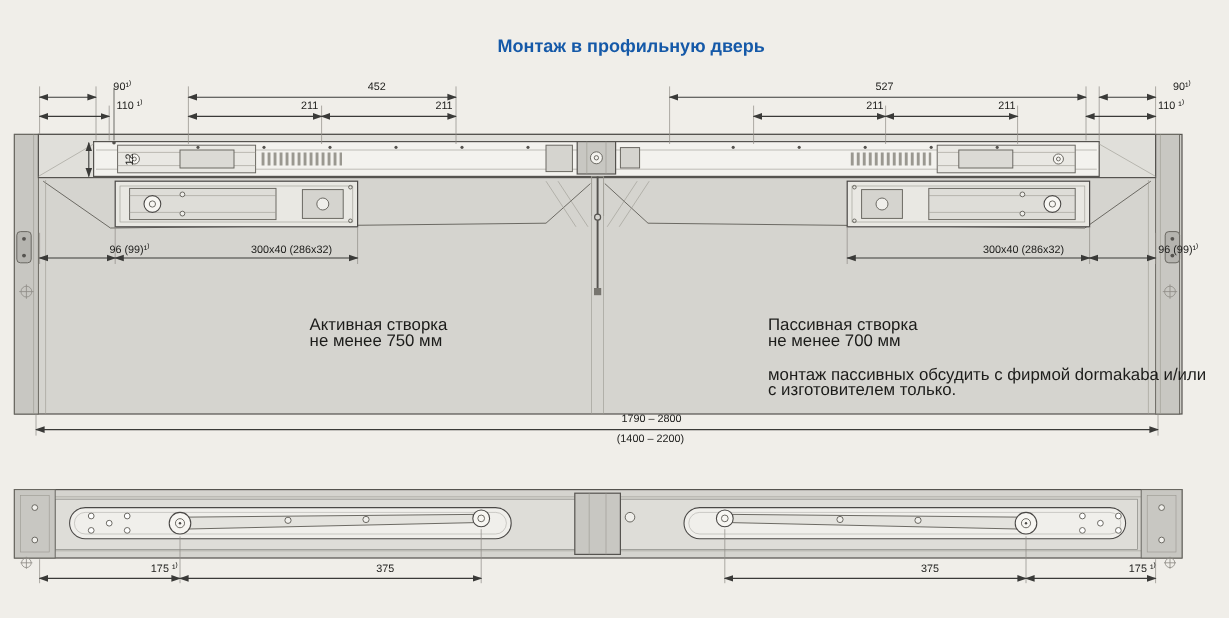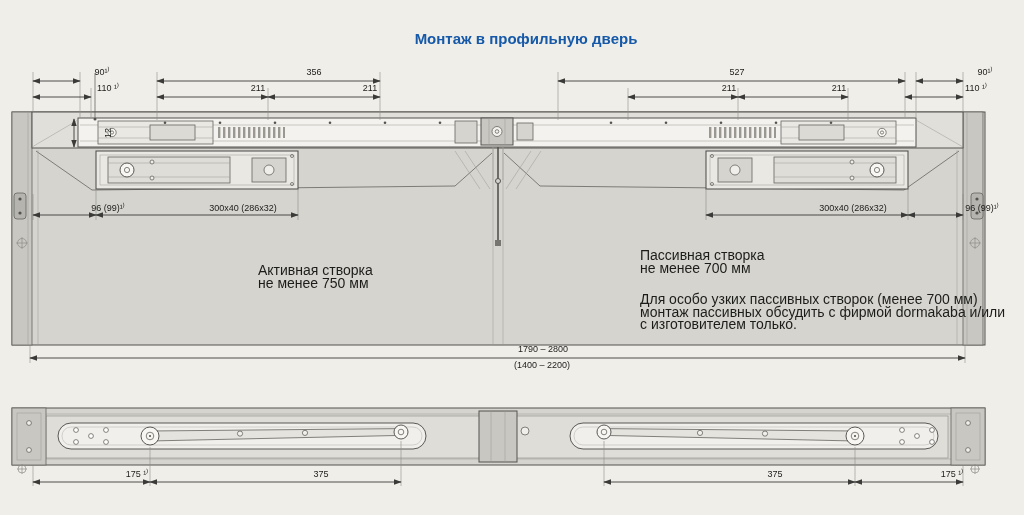--- a/index.html
+++ b/index.html
@@ -297,46 +297,46 @@
       <line class="dl" x1="150" y1="482" x2="401" y2="482" marker-start="url(#arw)" marker-end="url(#arw)"></line>
       <line class="dl" x1="604" y1="482" x2="855" y2="482" marker-start="url(#arw)" marker-end="url(#arw)"></line>
       <line class="dl" x1="855" y1="482" x2="963" y2="482" marker-start="url(#arw)" marker-end="url(#arw)"></line>
     </g>
   </svg>
 
   <div class="title">Монтаж в профильную дверь</div>
 
 
   <span class="dim" style="left:56px;top:67px">90¹⁾</span>
-  <span class="dim" style="left:268px;top:67px">356</span>
+  <span class="dim" style="left:268px;top:67px">452</span>
   <span class="dim" style="left:691px;top:67px">527</span>
   <span class="dim" style="left:939px;top:67px">90¹⁾</span>
   <span class="dim" style="left:62px;top:83px">110 ¹⁾</span>
   <span class="dim" style="left:212px;top:83px">211</span>
   <span class="dim" style="left:324px;top:83px">211</span>
   <span class="dim" style="left:683px;top:83px">211</span>
   <span class="dim" style="left:793px;top:83px">211</span>
   <span class="dim" style="left:930px;top:83px">110 ¹⁾</span>
   <span class="dim rot" style="left:62px;top:133px">12</span>
 
   <span class="dim" style="left:62px;top:203px">96 (99)¹⁾</span>
   <span class="dim" style="left:197px;top:203px">300x40 (286x32)</span>
   <span class="dim" style="left:807px;top:203px">300x40 (286x32)</span>
   <span class="dim" style="left:936px;top:203px">96 (99)¹⁾</span>
 
   <div class="txt" style="left:258px;top:264px">
     <span>Активная створка</span><br>
     <span>не менее 750 мм</span>
   </div>
-  <div class="txt" style="left:640px;top:249px">
+  <div class="txt" style="left:640px;top:264px">
     <span>Пассивная створка</span><br>
     <span>не менее 700 мм</span>
   </div>
   <div class="txt" style="left:640px;top:293px">
-    <span>Для особо узких пассивных створок (менее 700 мм)</span><br>
+    <br>
     <span>монтаж пассивных обсудить с фирмой dormakaba и/или</span><br>
     <span>с изготовителем только.</span>
   </div>
 
   <span class="dim" style="left:497px;top:344px">1790 – 2800</span>
   <span class="dim" style="left:496px;top:360px">(1400 – 2200)</span>
 
   <span class="dim" style="left:91px;top:469px">175 ¹⁾</span>
   <span class="dim" style="left:275px;top:469px">375</span>
   <span class="dim" style="left:729px;top:469px">375</span>

